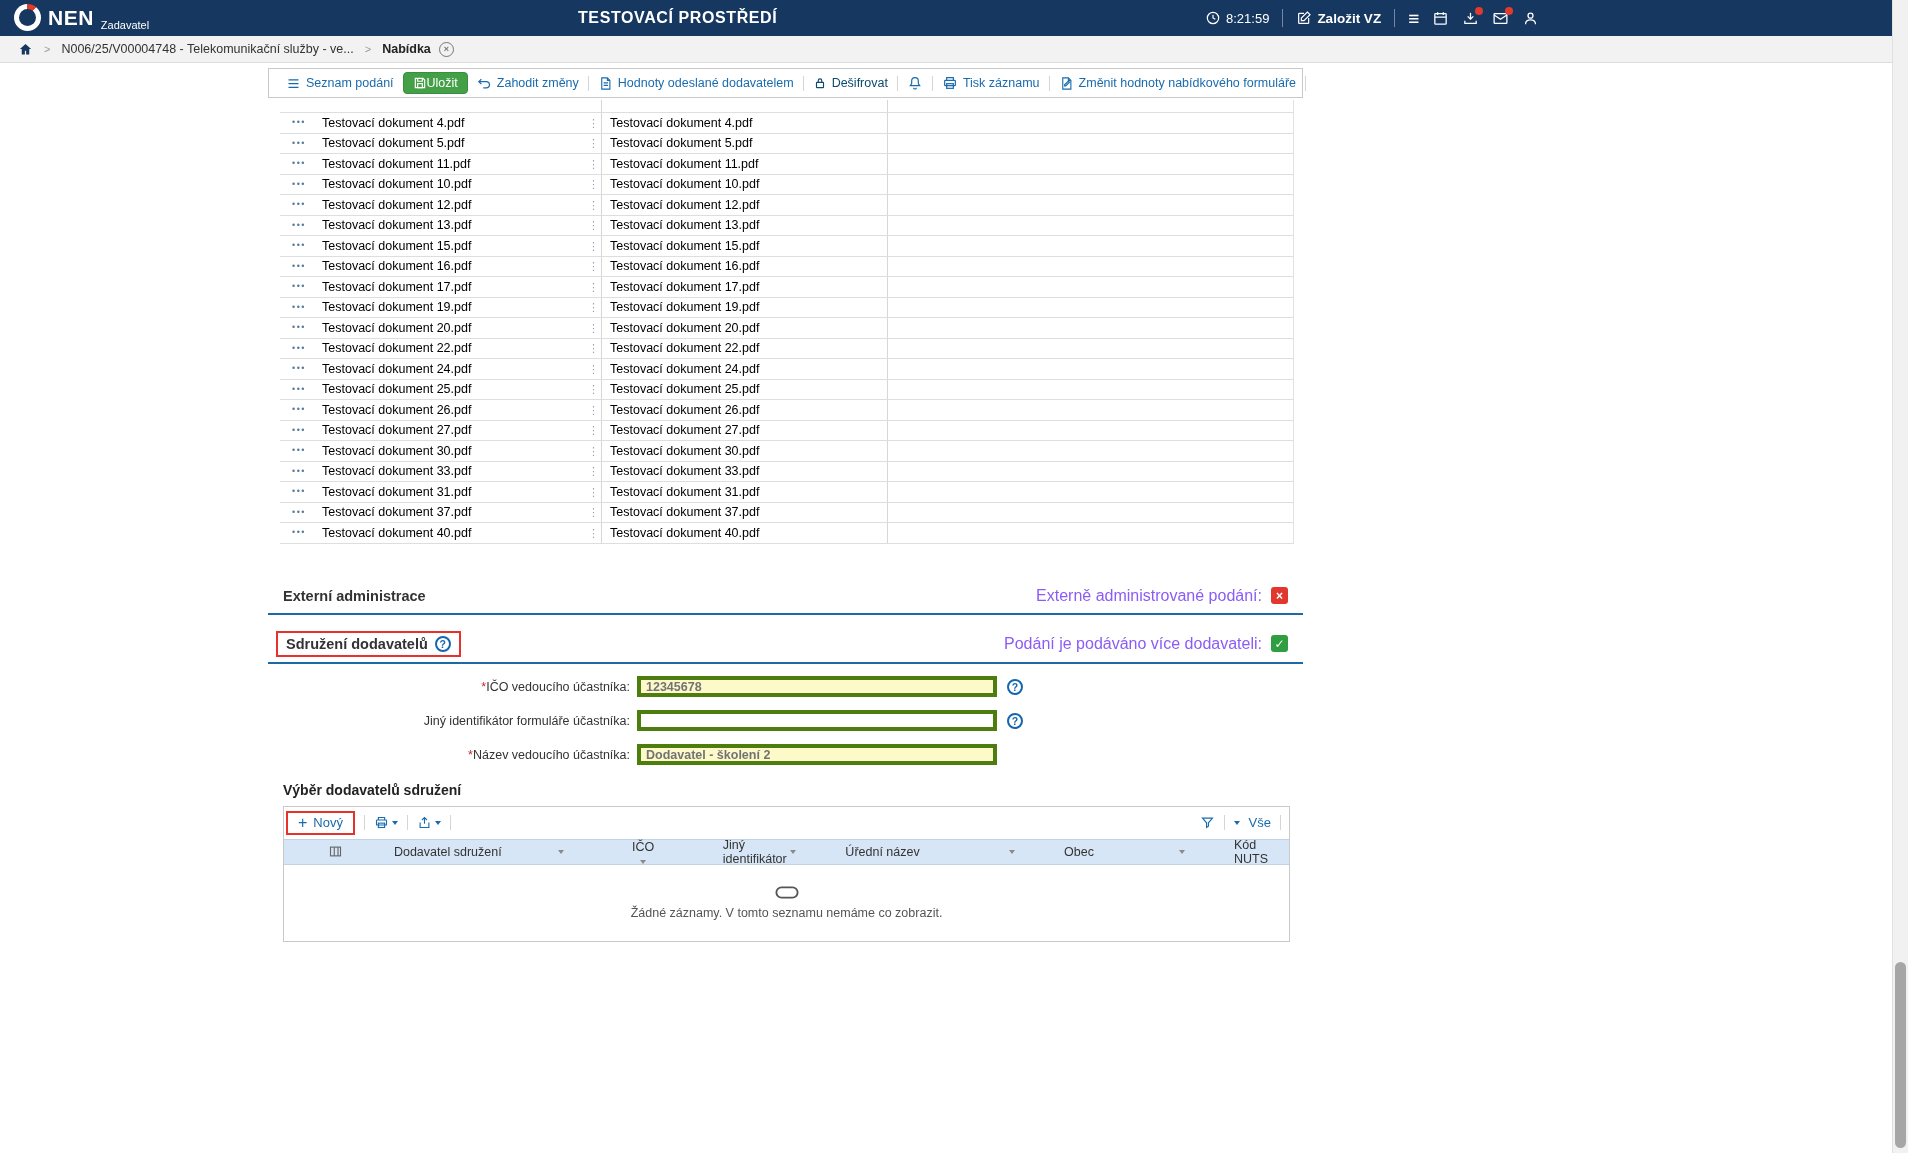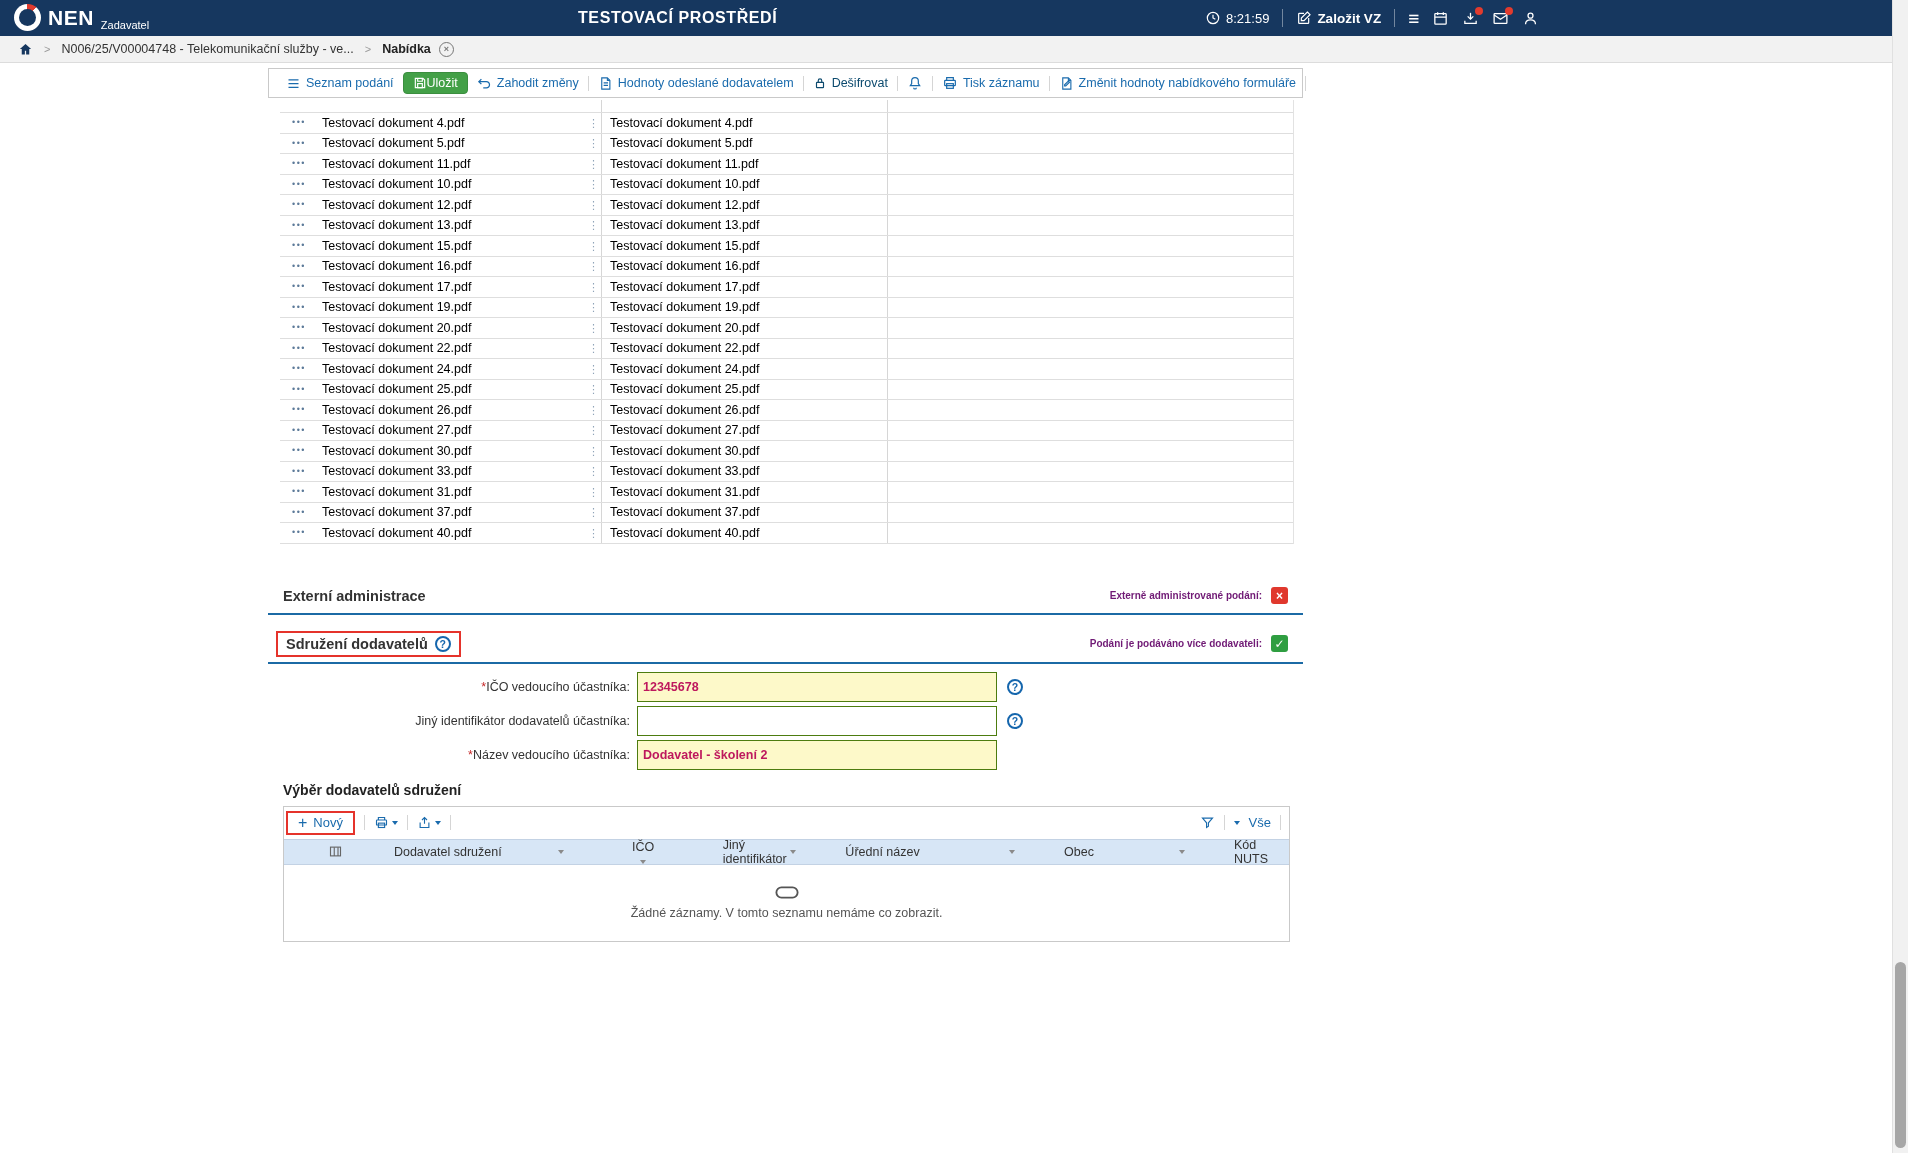--- a/index.html
+++ b/index.html
@@ -50,35 +50,35 @@
   .dc-n2 { width:286px; align-self:stretch; display:flex; align-items:center; padding-left:8px; border-right:1px solid #d6d6d6; }
   .dc-empty { flex:1; align-self:stretch; }
 
   
   .sec-externi { margin-top:40px; }
   .sec-sdruzeni { margin-top:16px; }
   .sec-row { display:flex; align-items:center; justify-content:space-between; padding:0 15px; min-height:24px; }
   .sec-row.sdr { padding-left:8px; }
   .sec-title { font-size:14.5px; font-weight:bold; color:#333; }
   .sec-right { display:flex; align-items:center; gap:9px; }
-  .sec-label { font-size:10px; font-weight:bold; color:#701a75; }
+  .sec-label { font-size:16px; font-weight:normal; color:#8b5cf6; }
   .sec-line { height:2px; background:#1b6aa5; margin-top:5px; }
   .annot { border:2px solid #e5332b; }
   .annot-head { display:inline-flex; align-items:center; gap:7px; padding:3px 8px; }
   .cb { width:17px; height:17px; border-radius:3px; display:flex; align-items:center; justify-content:center; color:#fff; font-size:12px; font-weight:bold; cursor:pointer; flex:none; }
   .cb-red { background:#e0382d; }
   .cb-green { background:#2f9e41; }
   .help { width:16px; height:16px; border:2px solid #1566ad; border-radius:50%; color:#1566ad; font-size:10.5px; font-weight:bold; display:inline-flex; align-items:center; justify-content:center; flex:none; cursor:pointer; }
 
   
   .form-area { margin-top:13px; }
   .f-row { display:flex; align-items:center; height:20px; margin-bottom:14px; }
   .f-label { width:362px; text-align:right; font-size:12.5px; color:#333; }
   .req { color:#c62828; }
-  .f-input { margin-left:7px; width:360px; height:30px; border:1px solid #4d7c0f; padding:0 5px; font-size:12.5px; font-family:inherit; background:#fff; color:#be185d; }
+  .f-input { margin-left:7px; width:360px; height:21px; border:4px solid #4d7c0f; padding:0 5px; font-size:12.5px; font-family:inherit; background:#fff; color:#737373; }
   .f-input.filled { background:#fdf9c9; font-weight:bold; }
   .f-help { margin-left:10px; }
 
   
   .grid-title { margin:17px 0 0 15px; font-size:14px; font-weight:bold; color:#222; }
   .grid-box { margin:8px 0 0 15px; width:1007px; border:1px solid #c9c9c9; background:#fff; }
   .grid-toolbar { height:32px; display:flex; align-items:center; padding:0 8px 0 2px; gap:9px; color:#1a6bad; font-size:13px; }
   .g-new { display:flex; align-items:center; gap:6px; padding:2px 10px; cursor:pointer; }
   .g-plus { font-size:16px; line-height:1; }
   .g-ic { display:flex; align-items:center; gap:3px; cursor:pointer; }
@@ -527,21 +527,21 @@
     <div class="sec-line"></div>
   </div>
 
   <div class="form-area">
     <div class="f-row">
       <div class="f-label"><span class="req">*</span><span>IČO vedoucího účastníka:</span></div>
       <input class="f-input filled" value="12345678" style="">
       <span class="help f-help">?</span>
     </div>
     <div class="f-row">
-      <div class="f-label"><span>Jiný identifikátor dodavatelů účastníka:</span></div>
+      <div class="f-label"><span>Jiný identifikátor formuláře účastníka:</span></div>
       <input class="f-input" value="" style="">
       <span class="help f-help">?</span>
     </div>
     <div class="f-row">
       <div class="f-label"><span class="req">*</span><span>Název vedoucího účastníka:</span></div>
       <input class="f-input filled" value="Dodavatel - školení 2" style="">
     </div>
   </div>
 
   <div class="grid-title">Výběr dodavatelů sdružení</div>

